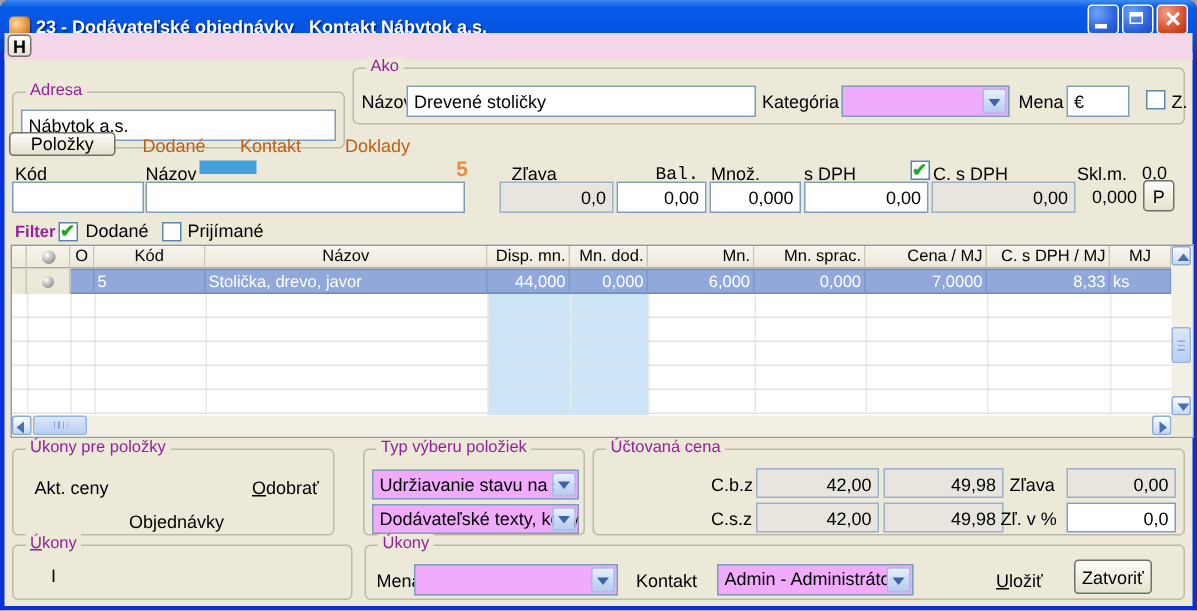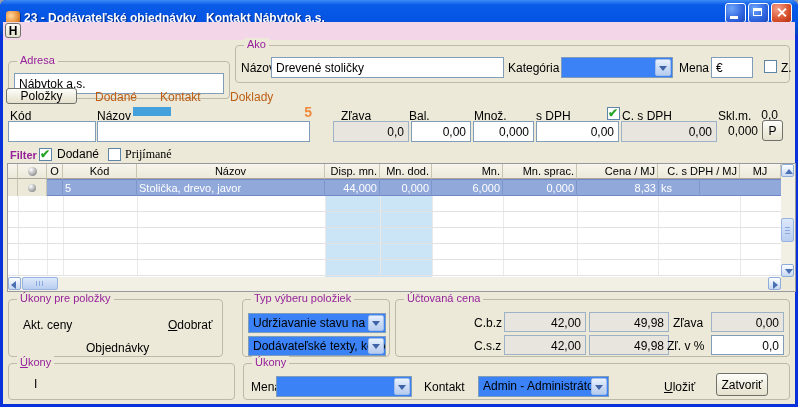--- a/index.html
+++ b/index.html
@@ -41,21 +41,21 @@
     display:flex;align-items:center;justify-content:center;padding:0;
   }
   .grp{position:absolute;border:1px solid #BDB9A8;border-radius:4px;box-sizing:border-box;}
   .glabel{position:absolute;top:-8px;left:8px;background:#ECE9D8;padding:0 3px;
     font-size:11px;color:#96219B;white-space:nowrap;}
   .lbl{position:absolute;font-size:12px;white-space:nowrap;}
   .wfield,.gfield{position:absolute;box-sizing:border-box;font-size:12px;line-height:18px;
     background:#fff;border:1px solid #7F9DB9;padding:1px 4px 0 4px;overflow:hidden;white-space:nowrap;}
   .gfield{background:#E7E5DE;border-color:#9DB2C6;}
   .num{text-align:right;}
-  .dd{position:absolute;box-sizing:border-box;background:#3b82f6;border:1px solid #7F9DB9;
+  .dd{position:absolute;box-sizing:border-box;background:#f0abfc;border:1px solid #7F9DB9;
     font-size:12px;line-height:17px;padding:1px 20px 0 4px;overflow:hidden;white-space:nowrap;}
   .dd::before{content:"";position:absolute;right:1px;top:1px;bottom:1px;width:16px;border-radius:2px;
     background:linear-gradient(180deg,#E9F1FD 0%,#CCDCF6 50%,#B7CCEE 100%);border:1px solid #A4BEE8;box-sizing:border-box;}
   .dd::after{content:"";position:absolute;right:5px;top:50%;margin-top:-2px;
     border:4px solid transparent;border-top:5px solid #3E64A6;border-bottom:none;}
   .cb{position:absolute;width:13px;height:13px;box-sizing:border-box;background:#fff;
     border:1px solid #5E84A8;}
   .cb.checked::after{content:"✔";position:absolute;left:0px;top:-2px;color:#27A427;
     font-size:12px;font-weight:bold;}
   .mn::first-letter{text-decoration:underline;}
@@ -161,21 +161,21 @@
   <div class="xpbtn" style="left:6px;top:88px;width:71px;height:16px;">Položky</div>
   <span class="tab-lbl" style="left:95px;top:90px;">Dodané</span>
   <span class="tab-lbl" style="left:160px;top:90px;">Kontakt</span>
   <span class="tab-lbl" style="left:230px;top:90px;">Doklady</span>
 
   <span class="lbl" style="left:10px;top:109px;">Kód</span>
   <span class="lbl" style="left:97px;top:109px;">Názov</span>
   <span class="bluebar"></span>
   <span class="count">5</span>
   <span class="lbl" style="left:341px;top:109px;">Zľava</span>
-  <span class="lbl" style="left:409px;top:109px;">Bal.</span>
+  <span class="lbl" style="left:437px;top:109px;font-family:Liberation Mono, monospace;">Bal.</span>
   <span class="lbl" style="left:474px;top:109px;">Množ.</span>
   <span class="lbl" style="left:536px;top:109px;">s DPH</span>
   <span class="cb checked" style="left:607px;top:107px;"></span>
   <span class="lbl" style="left:622px;top:109px;">C. s DPH</span>
   <span class="lbl" style="left:718px;top:109px;">Skl.m.</span>
   <span class="lbl num" style="left:758px;top:108px;width:20px;">0,0</span>
 
   <div class="wfield" style="left:8px;top:121px;width:88px;height:21px;"></div>
   <div class="wfield" style="left:97px;top:121px;width:213px;height:21px;"></div>
   <div class="gfield num" style="left:333px;top:121px;width:76px;height:21px;">0,0</div>
@@ -183,21 +183,21 @@
   <div class="wfield num" style="left:473px;top:121px;width:61px;height:21px;">0,000</div>
   <div class="wfield num" style="left:536px;top:121px;width:83px;height:21px;">0,00</div>
   <div class="gfield num" style="left:621px;top:121px;width:96px;height:21px;">0,00</div>
   <span class="lbl num" style="left:712px;top:124px;width:46px;">0,000</span>
   <button class="xpbtn" style="left:762px;top:120px;width:21px;height:21px;">P</button>
 
   <span class="filter-lbl">Filter</span>
   <span class="cb checked" style="left:39px;top:148px;"></span>
   <span class="lbl" style="left:57px;top:147px;">Dodané</span>
   <span class="cb" style="left:108px;top:148px;"></span>
-  <span class="lbl" style="left:125px;top:147px;font-family:Liberation Serif, serif;">Prijímané</span>
+  <span class="lbl" style="left:125px;top:147px;">Prijímané</span>
 
   <div class="grid-wrap">
     <div class="tbl">
       <div class="thead">
         <div class="th c0"></div>
         <div class="th c1">
             <span class="balloon"></span>
           </div>
         <div class="th c2">O</div>
         <div class="th c3">Kód</div>
@@ -215,20 +215,21 @@
         <div class="td c1 beige" style="justify-content:center;">
             <span class="balloon small"></span>
           </div>
         <div class="td c2"></div>
         <div class="td c3">5</div>
         <div class="td c4">Stolička, drevo, javor</div>
         <div class="td c5 num">44,000</div>
         <div class="td c6 num">0,000</div>
         <div class="td c7 num">6,000</div>
         <div class="td c8 num">0,000</div>
+        <div class="td c9 num">7,0000</div>
         <div class="td c10 num">8,33</div>
         <div class="td c11">ks</div>
       </div>
       <div class="ebody">
         <div class="shade"></div>
         <div class="erow"></div>
           <div class="erow"></div>
           <div class="erow"></div>
         <div class="erow"></div>
           <div class="erow"></div>

